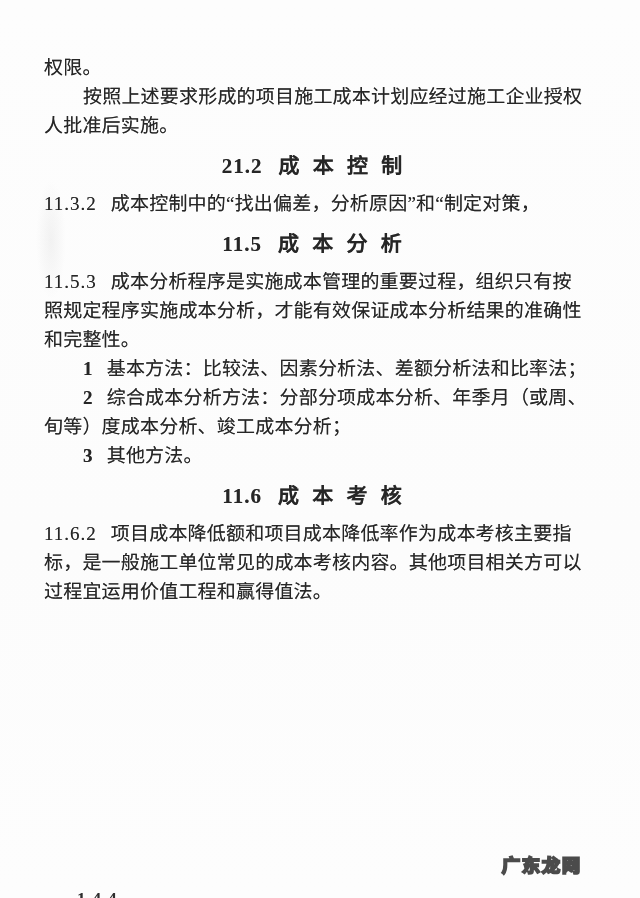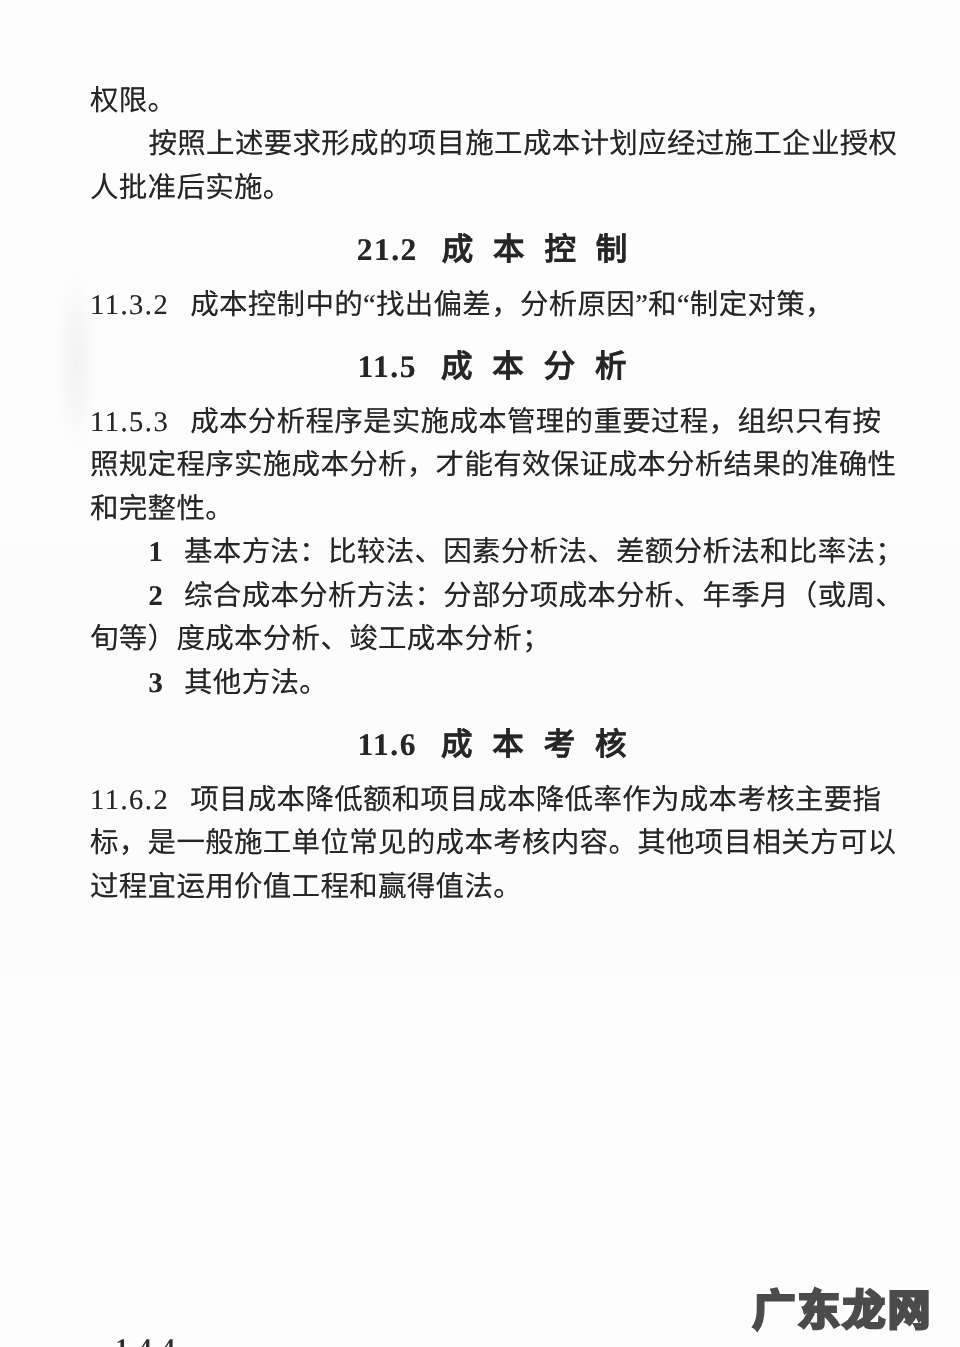--- a/index.html
+++ b/index.html
@@ -23,21 +23,21 @@
     position: absolute;
     left: 36px;
     top: 180px;
     width: 30px;
     height: 120px;
     background: radial-gradient(ellipse at center, rgba(175,175,175,0.14), rgba(255,255,255,0) 70%);
     pointer-events: none;
   }
   .content {
     position: absolute;
-    left: 60px;
+    left: 44px;
     top: 53px;
     width: 540px;
     font-size: 19px;
     line-height: 29px;
     color: #262626;
     text-shadow: 0 0 0.4px rgba(40,40,40,0.55);
   }
   .line {
     white-space: nowrap;
     letter-spacing: 0.2px;
@@ -69,21 +69,21 @@
   .heading .title {
     letter-spacing: 4px;
     font-family: Liberation Serif, serif;
   }
   .watermark {
     position: absolute;
     left: 502px;
     top: 851px;
     font-family: "DejaVu Sans", "Liberation Sans", sans-serif;
     font-weight: bold;
-    font-size: 28px;
+    font-size: 18px;
     letter-spacing: 2px;
     color: #ffffff;
     -webkit-text-stroke: 2px #4b4b4b;
     white-space: nowrap;
   }
   .page-number {
     position: absolute;
     left: 77px;
     top: 889px;
     font-weight: bold;

